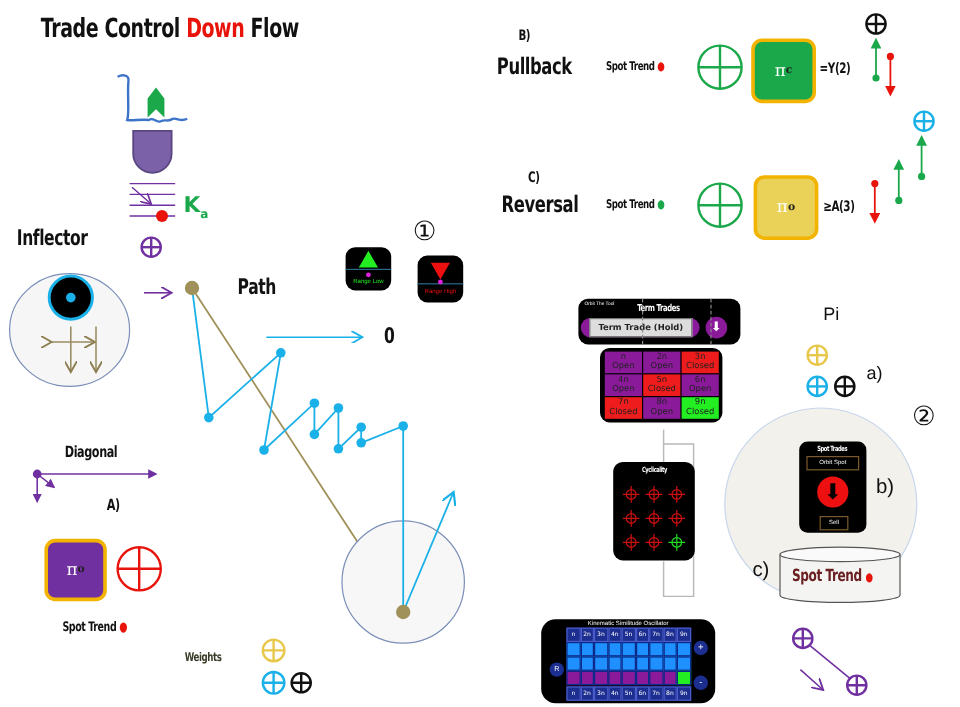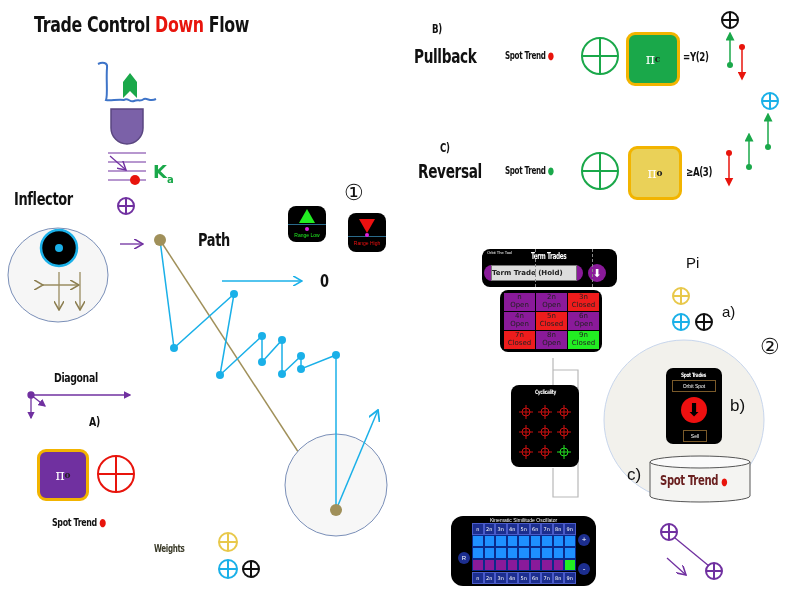--- a/index.html
+++ b/index.html
@@ -261,21 +261,21 @@
 <div class="pi-box" style="left:628px;top:146px;width:48px;height:48px;background:#ead158;">
   <span>π</span>
     <sub>o</sub>
 </div>
 <div class="abs cond lbl" style="left:686px;top:165px;font-size:12px;">≥A(3)</div>
 
 <div class="dark-card" style="left:482px;top:249px;width:135px;height:38px;">
   <div class="abs" style="left:5px;top:1px;color:#fff;font-size:4px;">Orbit The Tool</div>
   <div class="abs cond" style="left:49px;top:3px;color:#fff;font-size:8px;">Term Trades</div>
   <div class="abs" style="left:2px;top:16px;width:99px;height:16px;background:#8a1a9a;border-radius:8px;"></div>
-  <div class="abs" style="left:9px;top:16px;width:86px;height:16px;background:#ddd;border:1px solid #777;box-sizing:border-box;font-size:7px;line-height:14px;font-family:'DejaVu Sans',sans-serif;font-weight:bold;color:#222;">Term Trade (Hold)</div>
+  <div class="abs" style="left:9px;top:16px;width:86px;height:16px;background:#ddd;border:1px solid #777;box-sizing:border-box;font-size:7px;line-height:14px;text-align:center;font-family:'DejaVu Sans',sans-serif;font-weight:bold;color:#222;">Term Trade (Hold)</div>
   <div class="abs" style="left:106px;top:15px;width:18px;height:18px;border-radius:9px;background:#8a1a9a;color:#fff;font-size:11px;line-height:18px;text-align:center;">⬇</div>
   <div class="abs" style="left:53px;top:0;width:0;height:38px;border-left:1px dashed #888;"></div>
   <div class="abs" style="left:110px;top:0;width:0;height:38px;border-left:1px dashed #888;"></div>
 </div>
 
 <div class="dark-card" style="left:500px;top:290px;width:102px;height:62px;">
   <div id="term-grid">
       <div class="grid-cell" style="left: 4px; top: 3px; width: 31px; height: 18px; background: rgb(138, 26, 154);">
         <div>n</div>
         <div>Open</div>

